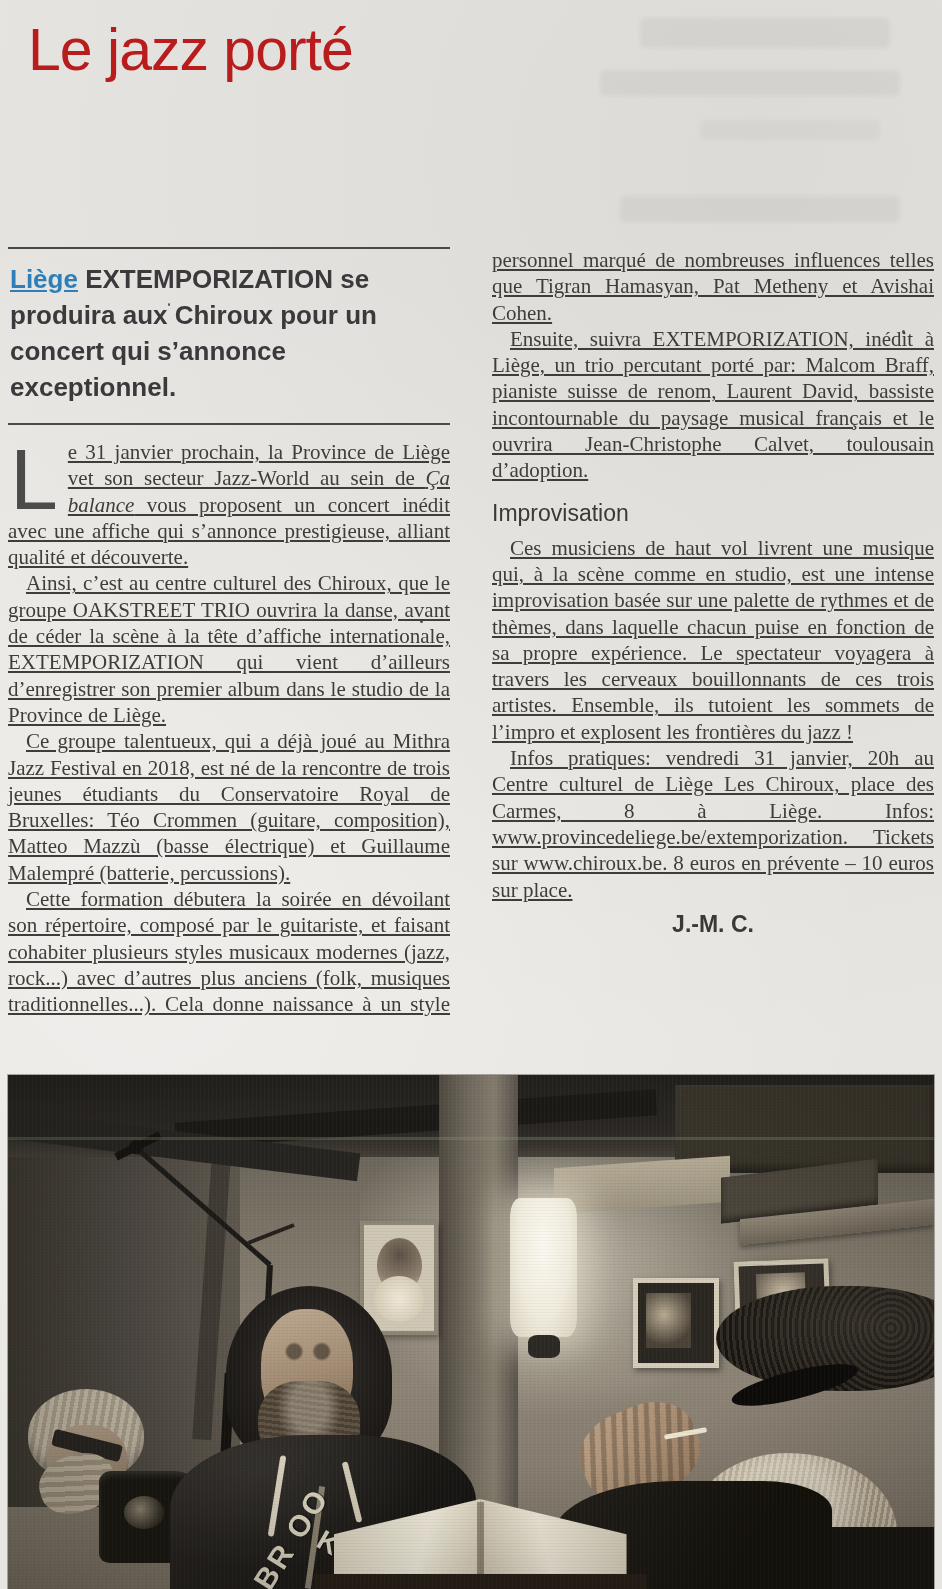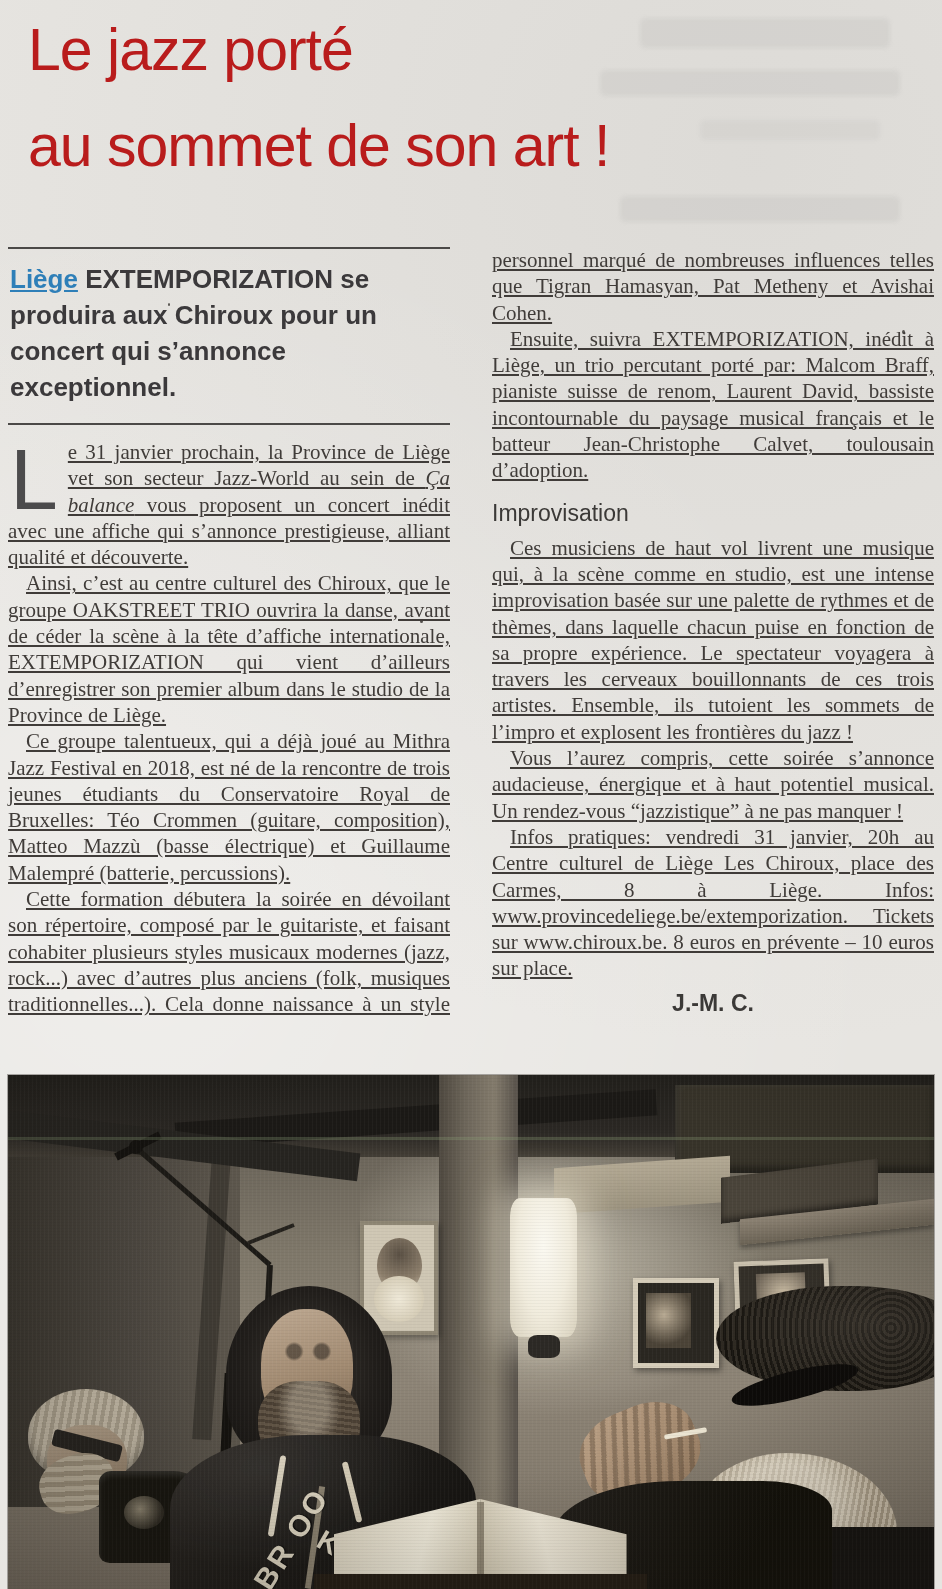--- a/index.html
+++ b/index.html
@@ -194,36 +194,35 @@
 <body>
 
 <div class="ghost g1"></div>
 <div class="ghost g2"></div>
 <div class="ghost g3"></div>
 <div class="ghost g4"></div>
 <div class="speck s1"></div>
 <div class="speck s2"></div>
 <div class="speck s3"></div>
 
-<h1 class="headline"><span>Le jazz porté</span><br><span>au sommet de son art !</span></h1>
+<h1 class="headline"><span>Le jazz porté</span><br></h1>
 
 <div class="columns">
   <div class="col">
     <div class="lede"><span class="loc">Liège</span><span> EXTEMPORIZATION se produira aux Chiroux pour un concert qui s’annonce exceptionnel.</span></div>
     <p><span class="dropcap">L</span><span>e 31 janvier prochain, la Province de Liège vet son secteur Jazz-World au sein de </span><em>Ça balance</em><span> vous proposent un concert inédit avec une affiche qui s’annonce prestigieuse, alliant qualité et découverte.</span></p>
     <p class="ind">Ainsi, c’est au centre culturel des Chiroux, que le groupe OAKSTREET TRIO ouvrira la danse, avant de céder la scène à la tête d’affiche internationale, EXTEMPORIZATION qui vient d’ailleurs d’enregistrer son premier album dans le studio de la Province de Liège.</p>
     <p class="ind">Ce groupe talentueux, qui a déjà joué au Mithra Jazz Festival en 2018, est né de la rencontre de trois jeunes étudiants du Conservatoire Royal de Bruxelles: Téo Crommen (guitare, composition), Matteo Mazzù (basse électrique) et Guillaume Malempré (batterie, percussions).</p>
     <p class="ind cont">Cette formation débutera la soirée en dévoilant son répertoire, composé par le guitariste, et faisant cohabiter plusieurs styles musicaux modernes (jazz, rock...) avec d’autres plus anciens (folk, musiques traditionnelles...). Cela donne naissance à un style</p>
   </div>
   <div class="col">
     <p>personnel marqué de nombreuses influences telles que Tigran Hamasyan, Pat Metheny et Avishai Cohen.</p>
-    <p class="ind">Ensuite, suivra EXTEMPORIZATION, inédit à Liège, un trio percutant porté par: Malcom Braff, pianiste suisse de renom, Laurent David, bassiste incontournable du paysage musical français et le batteur Jean-Christophe Calvet, toulousain d’adoption.</p>
+    <p class="ind">Ensuite, suivra EXTEMPORIZATION, inédit à Liège, un trio percutant porté par: Malcom Braff, pianiste suisse de renom, Laurent David, bassiste incontournable du paysage musical français et le ouvrira Jean-Christophe Calvet, toulousain d’adoption.</p>
     <h3 class="subhead">Improvisation</h3>
     <p class="ind">Ces musiciens de haut vol livrent une musique qui, à la scène comme en studio, est une intense improvisation basée sur une palette de rythmes et de thèmes, dans laquelle chacun puise en fonction de sa propre expérience. Le spectateur voyagera à travers les cerveaux bouillonnants de ces trois artistes. Ensemble, ils tutoient les sommets de l’impro et explosent les frontières du jazz !</p>
-    <p class="ind">Vous l’aurez compris, cette soirée s’annonce audacieuse, énergique et à haut potentiel musical. Un rendez-vous “jazzistique” à ne pas manquer !</p>
     <p class="ind">Infos pratiques: vendredi 31 janvier, 20h au Centre culturel de Liège Les Chiroux, place des Carmes, 8 à Liège. Infos: www.provincedeliege.be/extemporization. Tickets sur www.chiroux.be. 8 euros en prévente – 10 euros sur place.</p>
     <div class="byline">J.-M. C.</div>
   </div>
 </div>
 
 <div class="photo">
   <div class="ph-wall"></div>
   <div class="ph-glow"></div>
   <div class="ph-leftpanel"></div>
   <div class="ph-panel-line"></div>

